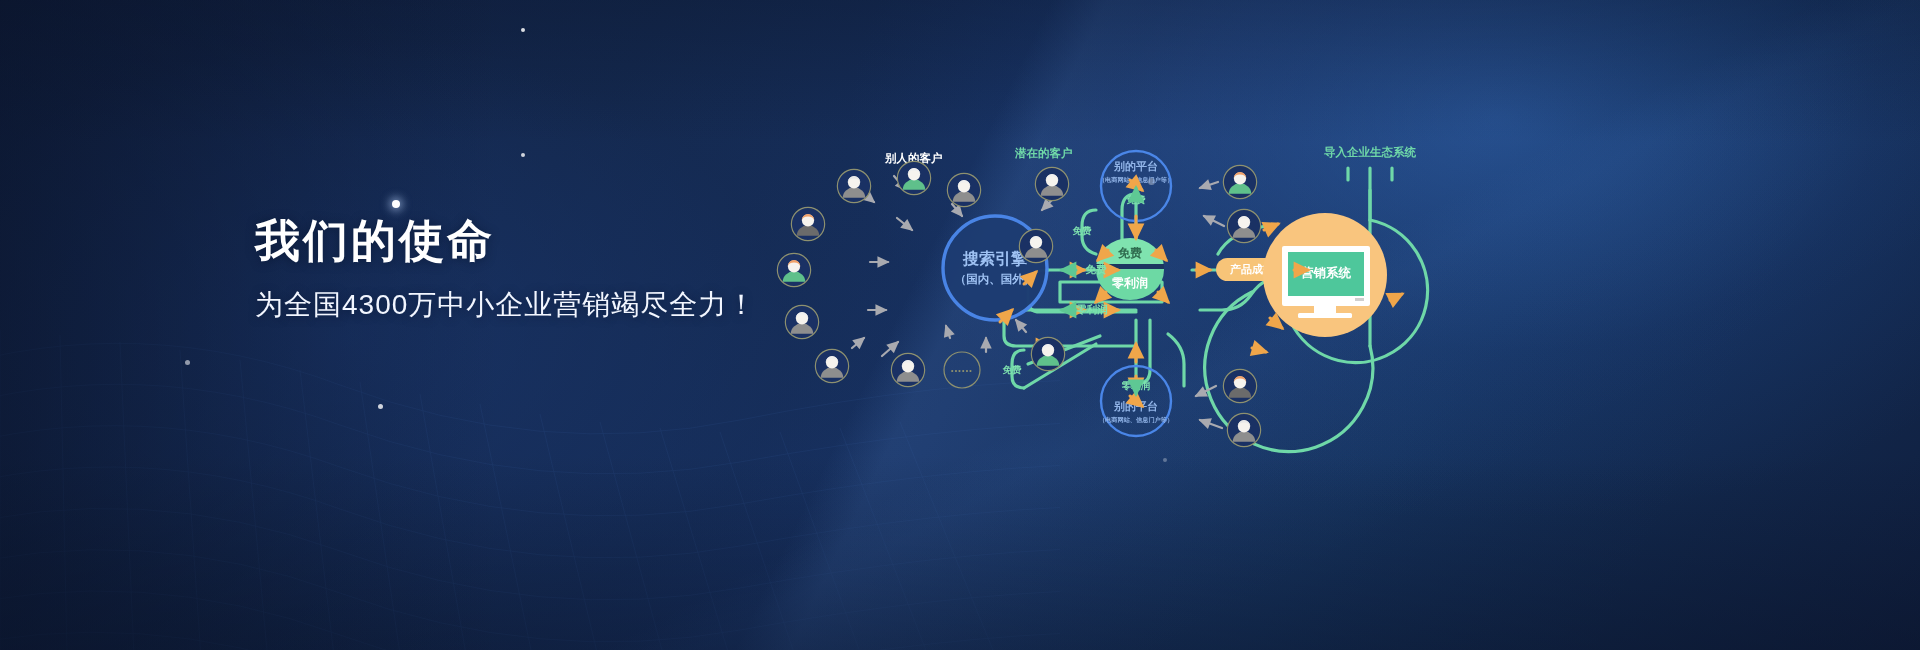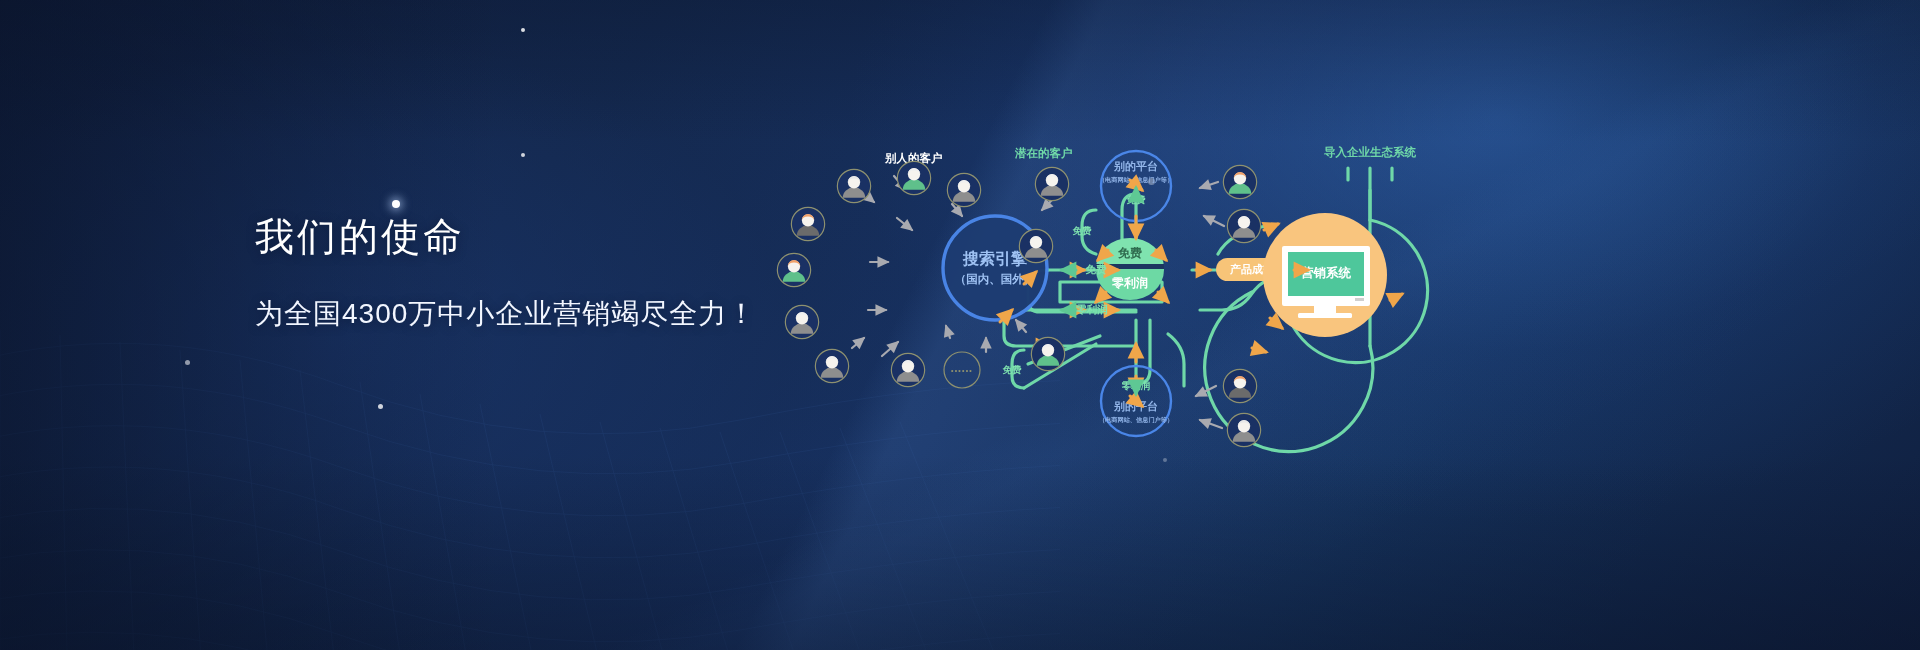--- a/index.html
+++ b/index.html
@@ -58,30 +58,30 @@
   .dot { position:absolute; border-radius:50%; background:#ffffff; pointer-events:none; }
   .dot.glow { box-shadow:0 0 8px 3px rgba(190,215,255,0.55); }
 
   
   #copy {
     position:absolute;
     left:255px; top:215px;
     width:640px;
   }
   #copy .title {
-    font-size:39px;
+    font-size:45px;
     line-height:1.15;
     letter-spacing:3px;
     color:#ffffff;
-    font-weight:400;
+    font-weight:700;
     text-shadow:0 1px 10px rgba(6,16,40,0.55);
     white-space:nowrap;
   }
   #copy .subtitle {
-    margin-top:36px;
+    margin-top:20px;
     font-size:28px;
     line-height:1.3;
     letter-spacing:1px;
     color:#f2f6ff;
     font-weight:400;
     text-shadow:0 1px 8px rgba(6,16,40,0.5);
     white-space:nowrap;
   }
 
   

